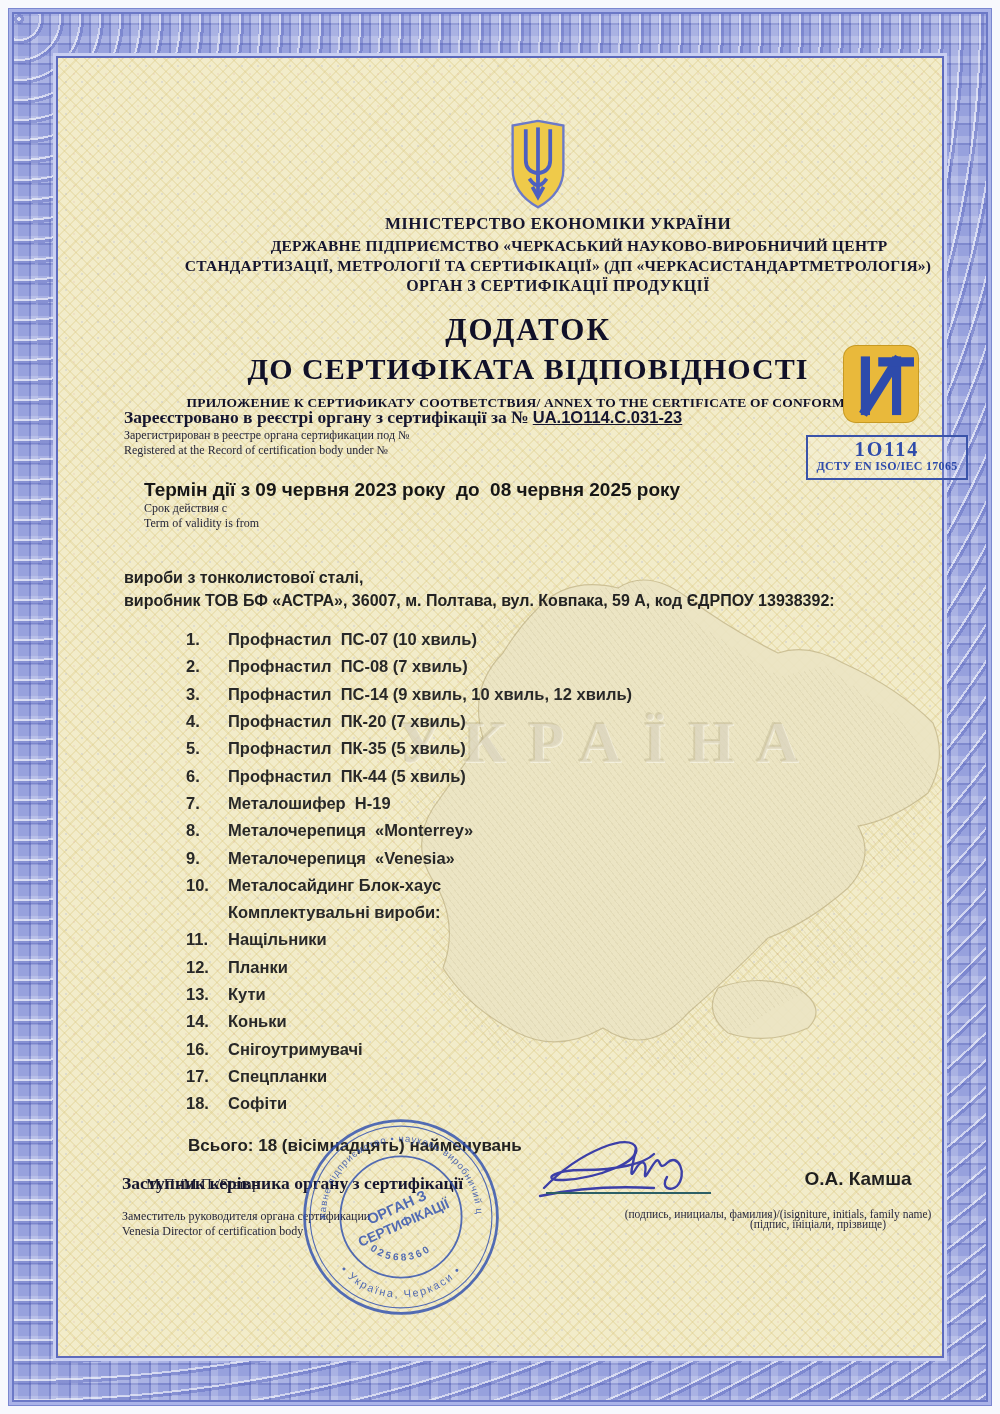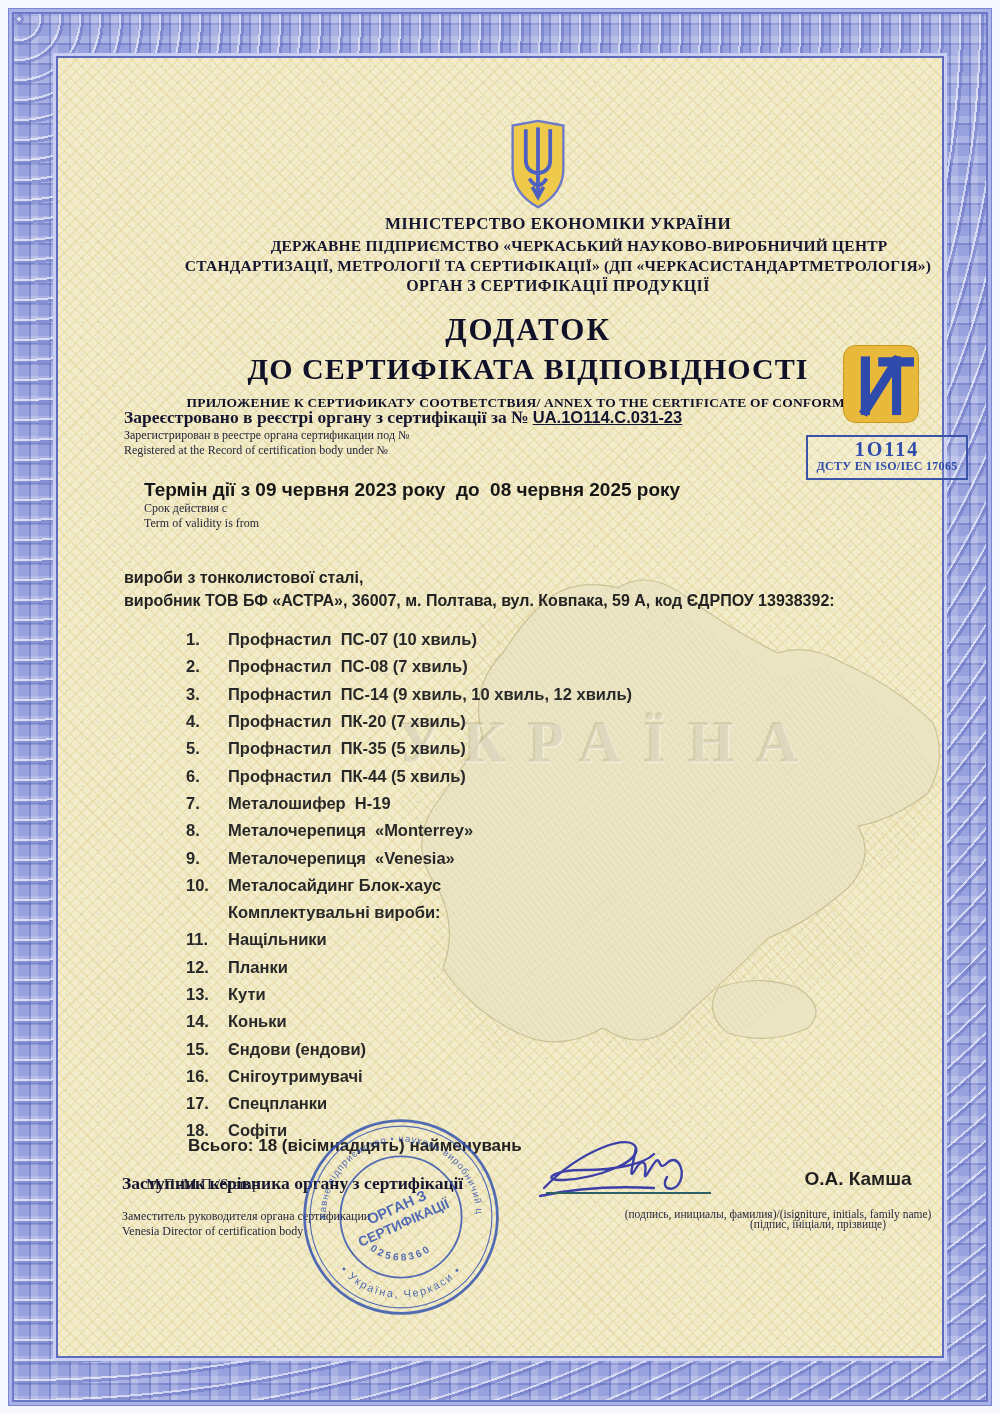--- a/index.html
+++ b/index.html
@@ -212,24 +212,20 @@
           <span class="n">12.</span>
           <span class="lb">Планки</span>
         </div>
       <div class="row">
           <span class="n">13.</span>
           <span class="lb">Кути</span>
         </div>
       <div class="row">
           <span class="n">14.</span>
           <span class="lb">Коньки</span>
-        </div>
-      <div class="row">
-          <span class="n">15.</span>
-          <span class="lb">Єндови (ендови)</span>
         </div>
       <div class="row">
           <span class="n">16.</span>
           <span class="lb">Снігоутримувачі</span>
         </div>
       <div class="row">
           <span class="n">17.</span>
           <span class="lb">Спецпланки</span>
         </div>
       <div class="row">

